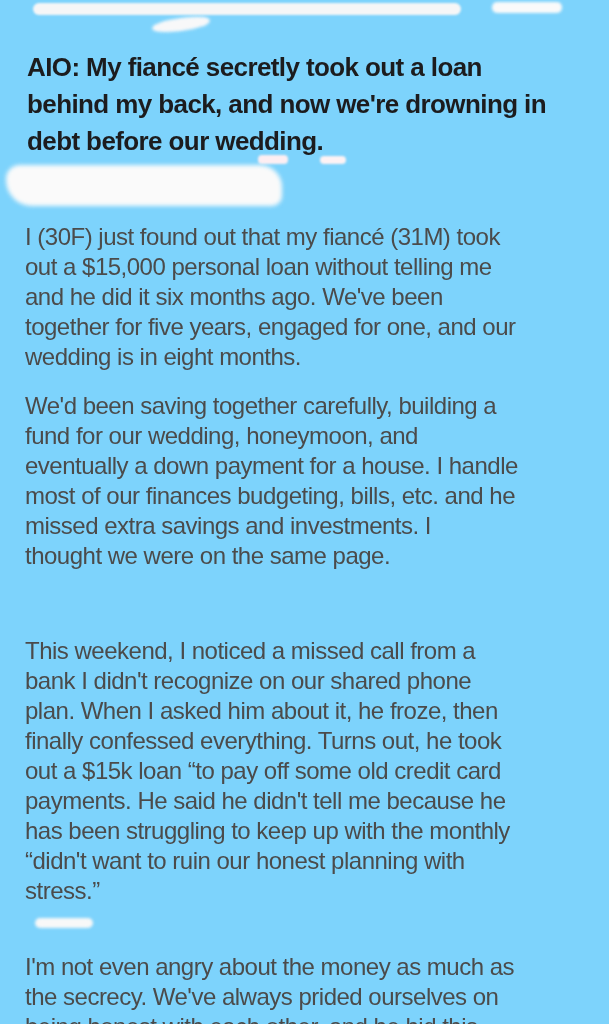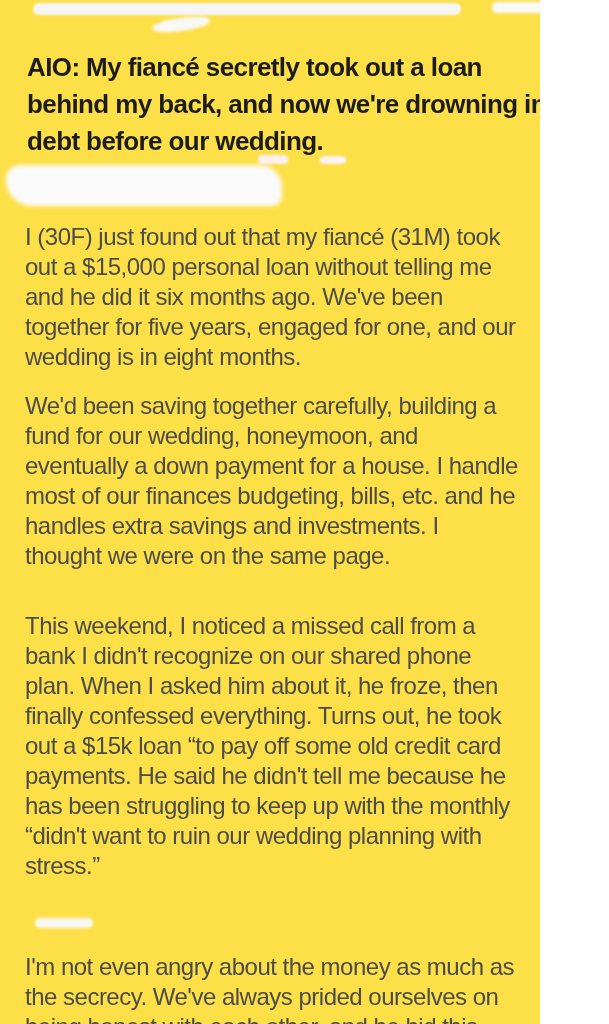--- a/index.html
+++ b/index.html
@@ -6,22 +6,22 @@
   html, body { width: 609px; height: 1024px; }
   body {
     font-family: "Liberation Sans", "DejaVu Sans", sans-serif;
     background: #ffffff;
     overflow: hidden;
     position: relative;
   }
   .page {
     position: absolute;
     top: 0; left: 0;
-    width: 540px; height: 1024px;
-    background: #fde047;
+    width: 609px; height: 1024px;
+    background: #7dd3fc;
     overflow: hidden;
   }
 
   
   .artifact { position: absolute; pointer-events: none; }
   .a-topbar    { left: 33px;  top: 3px;   width: 428px; height: 12px; background: #f6f6f7; border-radius: 6px; filter: blur(1px); }
   .a-topright  { left: 492px; top: 2px;   width: 70px;  height: 11px; background: #fafafa; border-radius: 5px; filter: blur(1.5px); }
   .a-squiggle  { left: 152px; top: 18px;  width: 58px;  height: 13px; background: #f8f8f9; border-radius: 50% 40% 50% 45%; transform: rotate(-7deg); filter: blur(1.5px); }
   .a-flair     { left: 6px;   top: 165px; width: 276px; height: 41px; background: #fafafa; border-radius: 14px 22px 10px 26px; filter: blur(2px); }
   .a-pink1     { left: 258px; top: 155px; width: 30px;  height: 9px;  background: #fdeef2; border-radius: 4px; filter: blur(1px); }
@@ -44,21 +44,21 @@
     position: absolute;
     left: 25px;
     color: #4b4b4b;
     font-weight: 400;
     font-size: 24px;
     letter-spacing: -0.5px;
   }
   .para .line { height: 30px; line-height: 30px; white-space: nowrap; }
   .p1 { top: 222px; }
   .p2 { top: 391px; }
-  .p3 { top: 611px; }
+  .p3 { top: 636px; }
   .p4 { top: 952px; }
 </style>
 </head>
 <body>
 
 <div class="page">
 
   <div class="artifact a-topbar"></div>
   <div class="artifact a-topright"></div>
   <div class="artifact a-squiggle"></div>
@@ -79,33 +79,33 @@
     <div class="line">and he did it six months ago. We've been</div>
     <div class="line">together for five years, engaged for one, and our</div>
     <div class="line">wedding is in eight months.</div>
   </div>
 
   <div class="para p2">
     <div class="line">We'd been saving together carefully, building a</div>
     <div class="line">fund for our wedding, honeymoon, and</div>
     <div class="line">eventually a down payment for a house. I handle</div>
     <div class="line">most of our finances budgeting, bills, etc. and he</div>
-    <div class="line">handles extra savings and investments. I</div>
+    <div class="line">missed extra savings and investments. I</div>
     <div class="line">thought we were on the same page.</div>
   </div>
 
   <div class="para p3">
     <div class="line">This weekend, I noticed a missed call from a</div>
     <div class="line">bank I didn't recognize on our shared phone</div>
     <div class="line">plan. When I asked him about it, he froze, then</div>
     <div class="line">finally confessed everything. Turns out, he took</div>
     <div class="line">out a $15k loan “to pay off some old credit card</div>
     <div class="line">payments. He said he didn't tell me because he</div>
     <div class="line">has been struggling to keep up with the monthly</div>
-    <div class="line">“didn't want to ruin our wedding planning with</div>
+    <div class="line">“didn't want to ruin our honest planning with</div>
     <div class="line">stress.”</div>
   </div>
 
   <div class="para p4">
     <div class="line">I'm not even angry about the money as much as</div>
     <div class="line">the secrecy. We've always prided ourselves on</div>
     <div class="line">being honest with each other, and he hid this</div>
   </div>
 
 </div>

